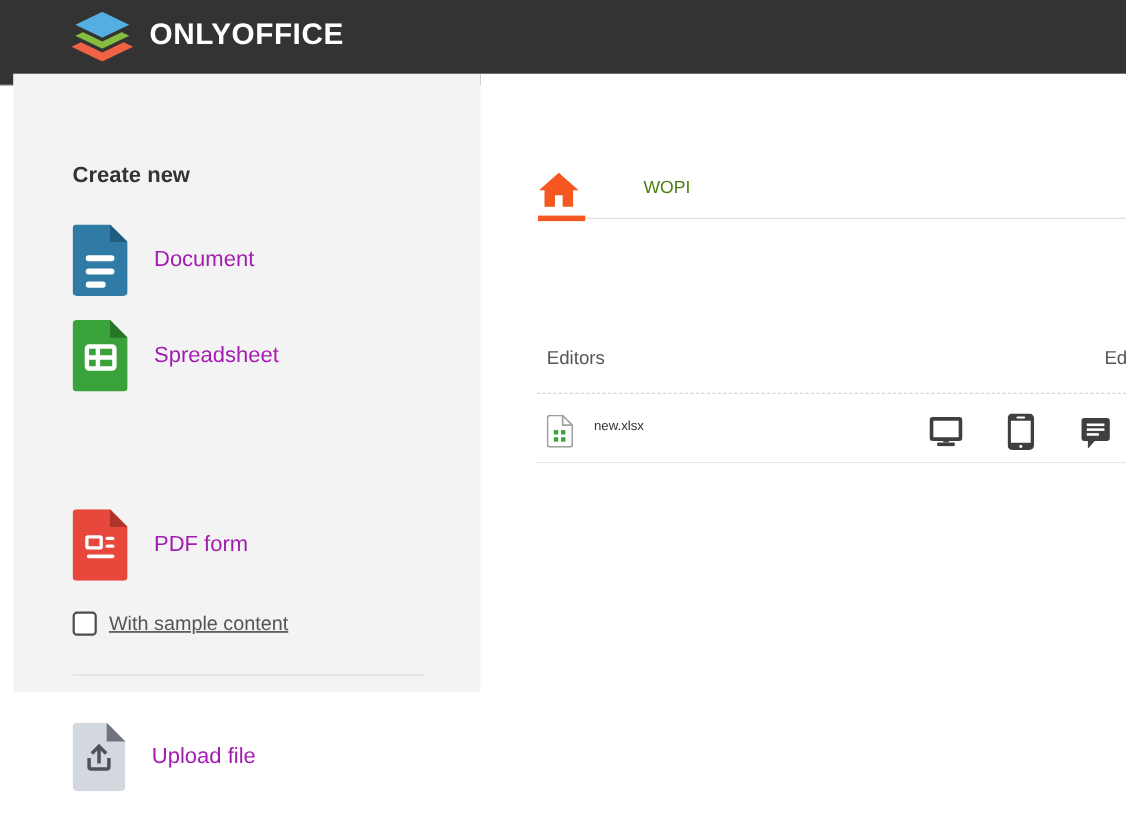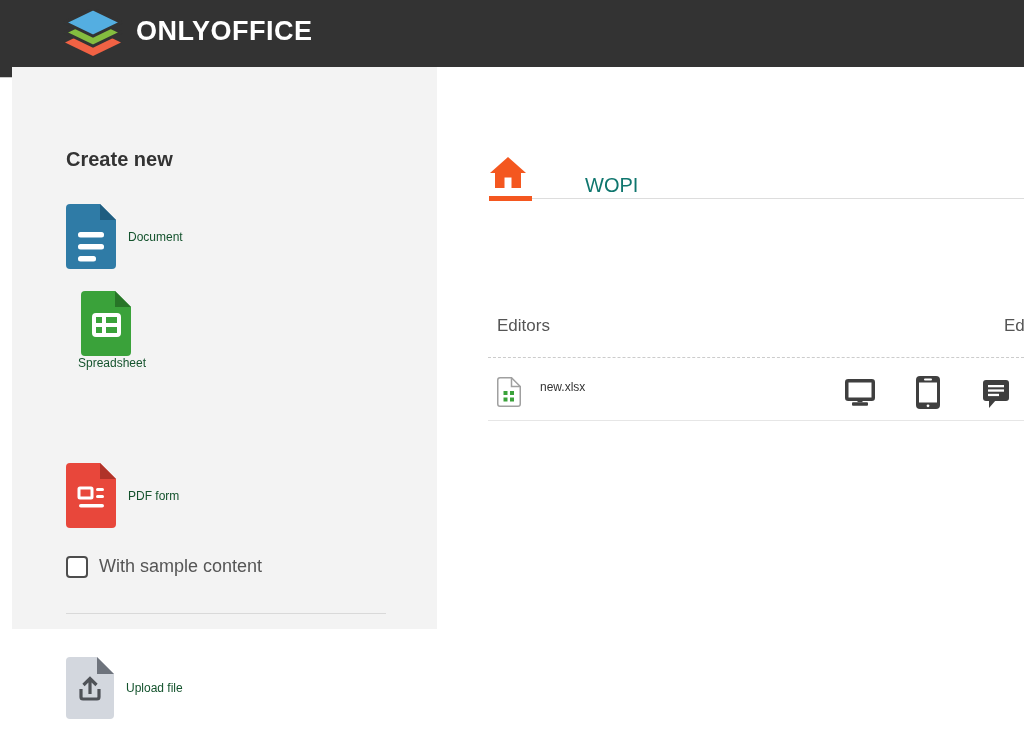--- a/index.html
+++ b/index.html
@@ -11,36 +11,36 @@
   .app-header { position:absolute; left:0; top:0; width:1024px; height:78px;
     background:#333333; border-bottom:1px solid #c9c9c9; display:flex; align-items:center; }
   .logo { position:absolute; left:63px; top:9px; width:60px; height:47px; }
   .brand { position:absolute; left:136px; top:16px; color:#ffffff; font-size:27px;
     font-weight:bold; letter-spacing:0.5px; }
 
   
   .sidebar { position:absolute; left:12px; top:67px; width:425px; height:562px; background:#f3f3f3; }
   .sidebar-title { position:absolute; left:54px; top:81px; font-size:20px; font-weight:bold; color:#333333; }
   .side-item { position:absolute; left:54px; display:flex; align-items:center; cursor:pointer; }
-  .side-item .label { margin-left:12px; font-size:12px; color:#14532d; }
+  .side-item .label { margin-left:24px; font-size:20px; color:#a21caf; }
   .side-item svg { display:block; }
   .item-document     { top:137px; }
-  .item-spreadsheet  { top:224px;flex-direction:column; }
+  .item-spreadsheet  { top:224px; }
   .item-presentation { top:310px; }
   .item-pdf          { top:396px; }
-  .sample-row { position:absolute; left:54px; top:489px; display:flex; cursor:pointer; }
+  .sample-row { position:absolute; left:54px; top:489px; display:flex; align-items:center; cursor:pointer;text-decoration:underline; }
   .checkbox { width:22px; height:22px; border:2px solid #4d4d4d; border-radius:4px; background:#ffffff; }
   .sample-label { margin-left:11px; font-size:18px; color:#555555; }
   .side-divider { position:absolute; left:54px; top:546px; width:320px; height:0; border-top:1px solid #d9d9d9; }
   .item-upload { top:590px; }
 
   
   .main { position:absolute; left:437px; top:67px; width:587px; height:673px; background:#ffffff; }
   .tab-home { position:absolute; left:489px; top:156px; width:38px; height:33px; cursor:pointer; }
-  .tab-wopi { position:absolute; left:585px; top:162px; font-size:20px; color:#0f766e; cursor:pointer;margin-top:12px; }
+  .tab-wopi { position:absolute; left:585px; top:162px; font-size:16px; color:#4d7c0f; cursor:pointer; }
   .tab-line { position:absolute; left:489px; top:198px; width:535px; height:1px; background:#dddddd; }
   .tab-underline { position:absolute; left:489px; top:196px; width:43px; height:5px; background:#f4571f; }
   .main-heading { position:absolute; left:489px; top:244px; font-size:23px; font-weight:bold; color:#333333; }
   .col-filename { position:absolute; left:497px; top:316px; font-size:17px; color:#555555; }
   .col-editors  { position:absolute; left:1004px; top:316px; font-size:17px; color:#555555; white-space:nowrap; }
   .thead-divider { position:absolute; left:488px; top:357px; width:536px; height:0; border-top:1px dashed #cccccc; }
   .doc-row { position:absolute; left:488px; top:358px; width:536px; height:62px; }
   .file-icon { position:absolute; left:9px; top:19px; width:24px; height:30px; }
   .file-name { position:absolute; left:52px; top:22px; font-size:12px; color:#333333; cursor:pointer; }
   .act { position:absolute; cursor:pointer; }

